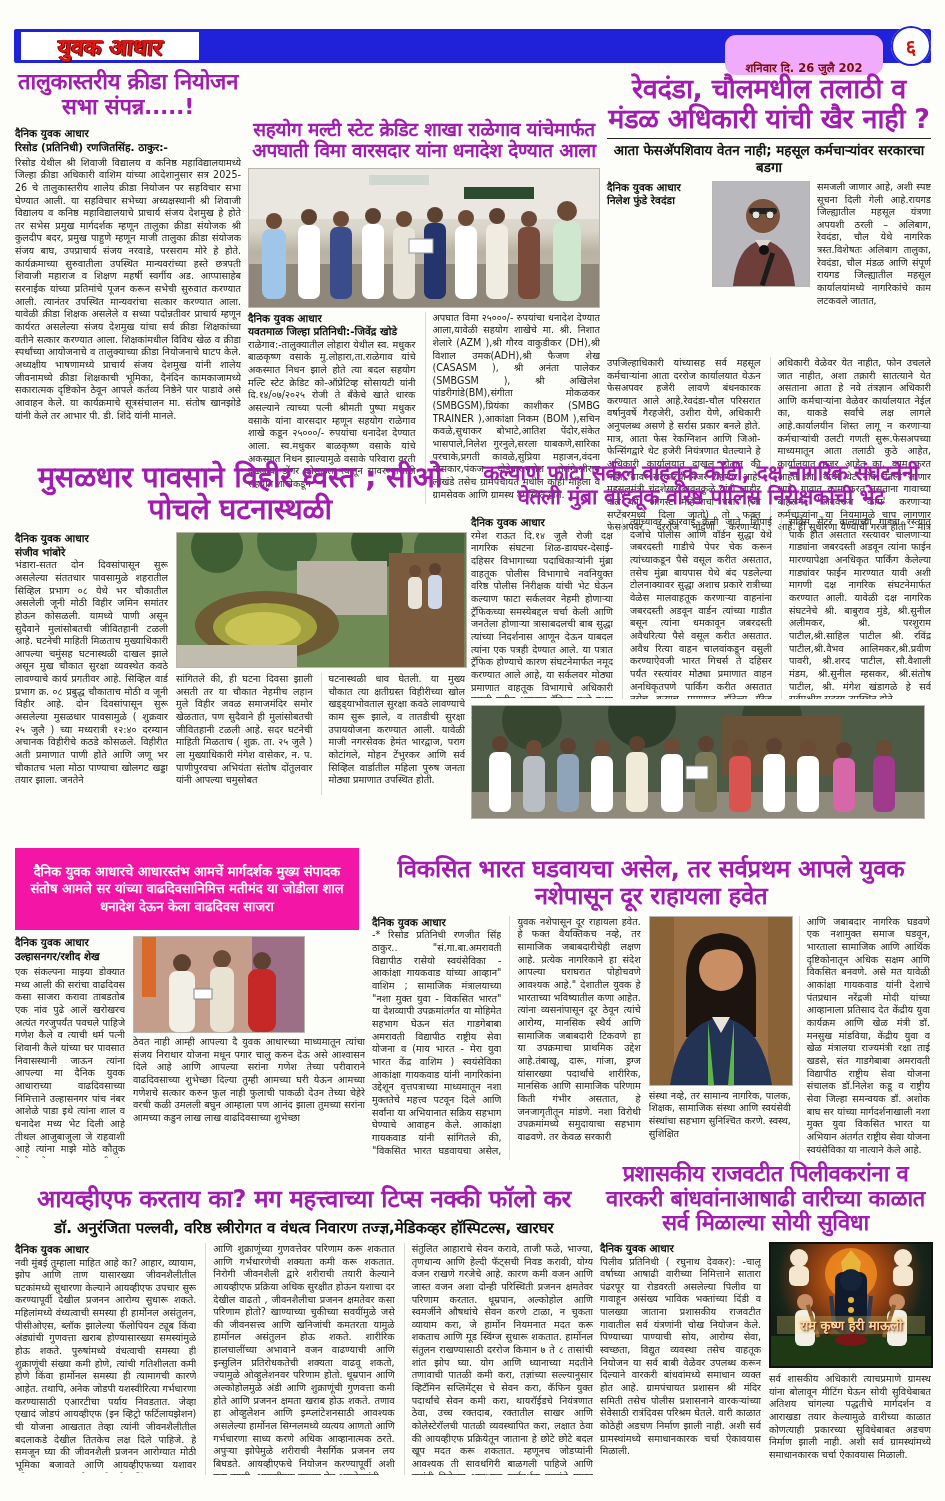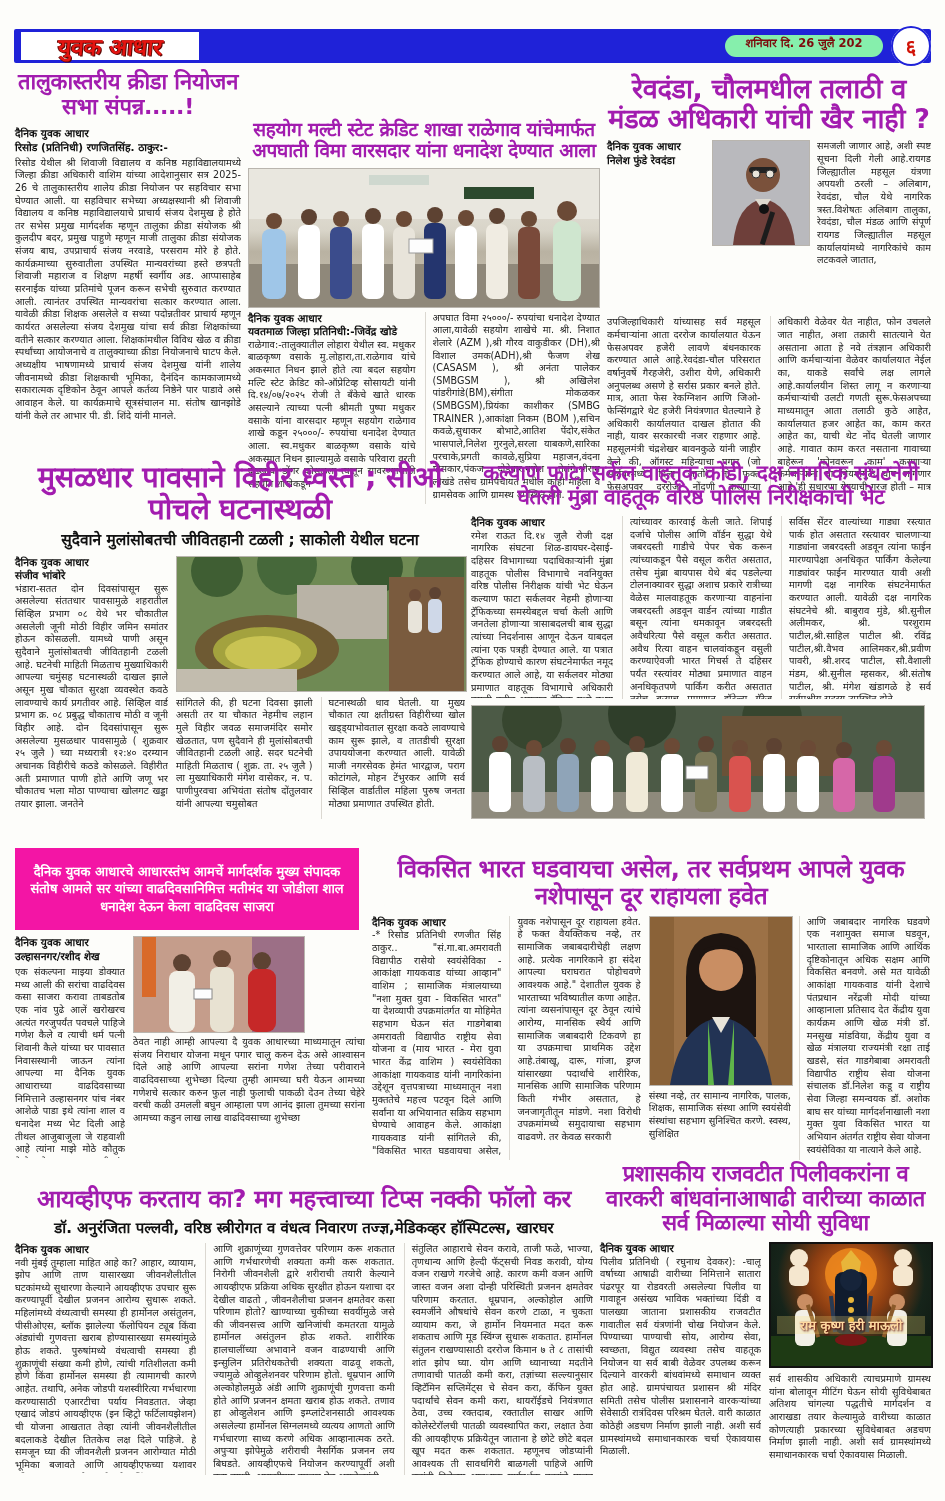--- a/index.html
+++ b/index.html
@@ -3,21 +3,21 @@
 <meta charset="utf-8">
 <style>
   html,body{margin:0;padding:0;background:#ffffff;}
   #page{position:relative;width:945px;height:1501px;background:#fdfdfa;overflow:hidden;
         font-family:"DejaVu Sans",sans-serif;color:#1a1a1a;}
   .abs{position:absolute;}
   
   #mast{left:14px;top:29px;width:917px;height:34px;background:#1f22d8;border-radius:2px;}
   #logobox{left:7px;top:3px;width:178px;height:28px;background:#fff;display:flex;align-items:center;justify-content:center;}
   #logotxt{font-size:23px;font-weight:bold;color:#e51410;text-shadow:1px 1px 0 #5a0703,-1px 0 0 #5a0703;transform:skewX(-5deg);white-space:nowrap;}
-  #datepill{right:48px;top:6px;width:158px;height:22px;background:#86efac;border-radius:11px;display:flex;align-items:flex-start;justify-content:center;}
+  #datepill{right:48px;top:6px;width:158px;height:40px;background:#f0abfc;border-radius:11px;display:flex;align-items:flex-end;justify-content:center;}
   #datetxt{font-size:11.5px;font-weight:bold;color:#7c0d0d;white-space:nowrap;}
   #pagecirc{right:0px;top:-3px;width:40px;height:40px;background:#fff;border-radius:50%;display:flex;align-items:center;justify-content:center;box-shadow:0 0 0 2px #1f22d8 inset;}
   #pagenum{font-size:20px;font-weight:bold;color:#d11307;}
   
   .hl{font-weight:bold;color:#a21caf;text-align:center;line-height:1.12;letter-spacing:-0.3px;}
   .sub{font-weight:bold;color:#111;text-align:center;line-height:1.2;}
   .by{font-weight:bold;font-size:10.5px;line-height:1.3;color:#111;}
   .bt{font-size:9.6px;line-height:1.32;text-align:justify;color:#232323;overflow:hidden;}
   .rl{border-left:1px solid #dbd8d1;padding-left:7px;}
   
@@ -91,20 +91,21 @@
         <div class="bt" style="height:160px;">राळेगाव:-तालुक्यातील लोहारा येथील स्व. मधुकर बाळकृष्ण वसाके मु.लोहारा,ता.राळेगाव यांचे अकस्मात निधन झाले होते त्या बदल सहयोग मल्टि स्टेट क्रेडिट को-ऑप्रेटिव्ह सोसायटी यांनी दि.१४/०७/२०२५ रोजी ते बँकेचे खाते धारक असल्याने त्याच्या पत्नी श्रीमती पुष्पा मधुकर वसाके यांना वारसदार म्हणून सहयोग राळेगाव शाखे कडून २५०००/- रुपयांचा धनादेश देण्यात आला. स्व.मधुकर बाळकृष्ण वसाके यांचे अकस्मात निधन झाल्यामुळे वसाके परिवारा वरती दुख्खाचा डोंगर कोसळला त्यातून सावरण्यासाठी सहयोग शाखेकडून</div>
       </div>
       <div class="rl" style="flex:1;">
         <div class="bt" style="height:192px;">अपघात विमा २५०००/- रुपयांचा धनादेश देण्यात आला,यावेळी सहयोग शाखेचे मा. श्री. निशात शेलारे (AZM ),श्री गौरव वाकुडीकर (DH),श्री विशाल उमक(ADH),श्री फैजण शेख (CASASM ), श्री अनंता पालेकर (SMBGSM ), श्री अखिलेश पांडरीगांडे(BM),संगीता मोकळकर (SMBGSM),प्रियंका काशीकर (SMBG TRAINER ),आकांक्षा निकम (BOM ),सचिन कवळे,सुधाकर बोभाटे,आतिश पेंदोर,संकेत भासपाले,निलेश गुरनुले,सरला याबकणे,सारिका परचाके,प्रगती कावळे,सुप्रिया महाजन,वंदना म्हेसकार,पंकज दोडेवार,गणेश तेलंगे,श्रीराम लोखंडे तसेच ग्रामपंचायत मधील काही महिला व ग्रामसेवक आणि ग्रामस्थ उपस्थित होते.</div>
       </div>
     </div>
   </div>
 
   <div class="abs" style="left:607px;top:74px;width:324px;height:386px;">
     <div class="hl" style="font-size:27px;">रेवदंडा, चौलमधील तलाठी व मंडळ अधिकारी यांची खैर नाही ?</div>
+    <div class="sub" style="font-size:13.5px;margin-top:4px;border-top:1px solid #222;padding-top:3px;">आता फेसअ‍ॅपशिवाय वेतन नाही; महसूल कर्मचाऱ्यांवर सरकारचा बडगा</div>
     <div style="display:flex;gap:7px;margin-top:6px;">
       <div style="width:98px;">
         <div class="by">दैनिक युवक आधार</div>
         <div class="by">निलेश फुंडे रेवदंडा</div>
       </div>
       <div class="ph" style="width:96px;height:104px;background:linear-gradient(#cfcfd2,#a8a8ad);">
         <svg width="96" height="104" viewBox="0 0 96 104">
           <rect width="96" height="104" fill="#b9b9bd"></rect>
           <circle cx="50" cy="34" r="17" fill="#7a513b"></circle>
           <rect x="36" y="26" width="28" height="6" rx="3" fill="#222"></rect>
@@ -121,21 +122,20 @@
       </div>
     </div>
     <div style="display:flex;gap:9px;margin-top:4px;">
       <div class="bt" style="flex:1;height:176px;">उपजिल्हाधिकारी यांच्यासह सर्व महसूल कर्मचाऱ्यांना आता दररोज कार्यालयात येऊन फेसअपवर हजेरी लावणे बंधनकारक करण्यात आले आहे.रेवदंडा-चौल परिसरात वर्षानुवर्षे गैरहजेरी, उशीरा येणे, अधिकारी अनुपलब्ध असणे हे सर्रास प्रकार बनले होते. मात्र, आता फेस रेकग्निशन आणि जिओ-फेन्सिंगद्वारे थेट हजेरी नियंत्रणात घेतल्याने हे अधिकारी कार्यालयात दाखल होतात की नाही, यावर सरकारची नजर राहणार आहे. महसूलमंत्री चंद्रशेखर बावनकुळे यांनी जाहीर केले की, ऑगस्ट महिन्याचा पगार (जो सप्टेंबरमध्ये दिला जातो) तो फक्त फेसअपवर दररोज नोंदणी करणाऱ्या कर्मचाऱ्यांनाच मिळेल. नोंदणी न केल्यास त्या दिवशी गैरहजेरी</div>
       <div class="bt rl" style="flex:1;height:176px;">अधिकारी वेळेवर येत नाहीत, फोन उचलले जात नाहीत, अशा तक्रारी सातत्याने येत असताना आता हे नवे तंत्रज्ञान अधिकारी आणि कर्मचाऱ्यांना वेळेवर कार्यालयात नेईल का, याकडे सर्वांचे लक्ष लागले आहे.कार्यालयीन शिस्त लागू न करणाऱ्या कर्मचाऱ्यांची उलटी गणती सुरू.फेसअपच्या माध्यमातून आता तलाठी कुठे आहेत, कार्यालयात हजर आहेत का, काम करत आहेत का, याची थेट नोंद घेतली जाणार आहे. गावात काम करत नसताना गावाच्या बाहेरून 'फोनवरून काम' करणाऱ्या कर्मचाऱ्यांना या नियमामुळे चाप लागणार आहे.'ही सुधारणा येण्याची गरज होती – मात्र अंमलबजावणी किती काटेकोर होते, यावरच नागरिकांचा विश्वास अवलंबून आहे.'</div>
     </div>
   </div>
 
   <div class="abs" style="left:15px;top:461px;width:450px;height:396px;">
     <div class="hl" style="font-size:29px;">मुसळधार पावसाने विहीर ध्वस्त ; सीओ पोचले घटनास्थळी</div>
-    <div class="sub" style="font-size:15.5px;margin-top:5px;">सुदैवाने मुलांसोबतची जीवितहानी टळली ; साकोली येथील घटना</div>
     <div style="display:flex;gap:8px;margin-top:6px;">
       <div style="width:155px;">
         <div class="by">दैनिक युवक आधार</div>
         <div class="by">संजीव भांबोरे</div>
         <div class="bt" style="height:248px;">भंडारा-सतत दोन दिवसांपासून सुरू असलेल्या संततधार पावसामुळे शहरातील सिव्हिल प्रभाग ०८ येथे भर चौकातील असलेली जूनी मोठी विहीर जमिन समांतर होऊन कोसळली. यामध्ये पाणी असून सुदैवाने मुलांसोबतची जीवितहानी टळली आहे. घटनेची माहिती मिळताच मुख्याधिकारी आपल्या चमुंसह घटनास्थळी दाखल झाले असून मुख चौकात सुरक्षा व्यवस्थेत कवठे लावण्याचे कार्य प्रगतीवर आहे. सिव्हिल वार्ड प्रभाग क्र. ०८ प्रबुद्ध चौकाताच मोठी व जूनी विहीर आहे. दोन दिवसांपासून सुरू असलेल्या मुसळधार पावसामुळे ( शुक्रवार २५ जुलै ) च्या मध्यरात्री १२:४० दरम्यान अचानक विहीरीचे कठडे कोसळले. विहीरीत अती प्रमाणात पाणी होते आणि जणू भर चौकातच भला मोठा पाण्याचा खोलगट खड्डा तयार झाला. जनतेने</div>
       </div>
       <div style="flex:1;">
         <div class="ph" style="width:100%;height:134px;background:linear-gradient(#5d7a4a,#7d8a5e);">
           <svg width="287" height="134" viewBox="0 0 287 134" preserveAspectRatio="none">
             <rect width="287" height="134" fill="#6f8a54"></rect>

